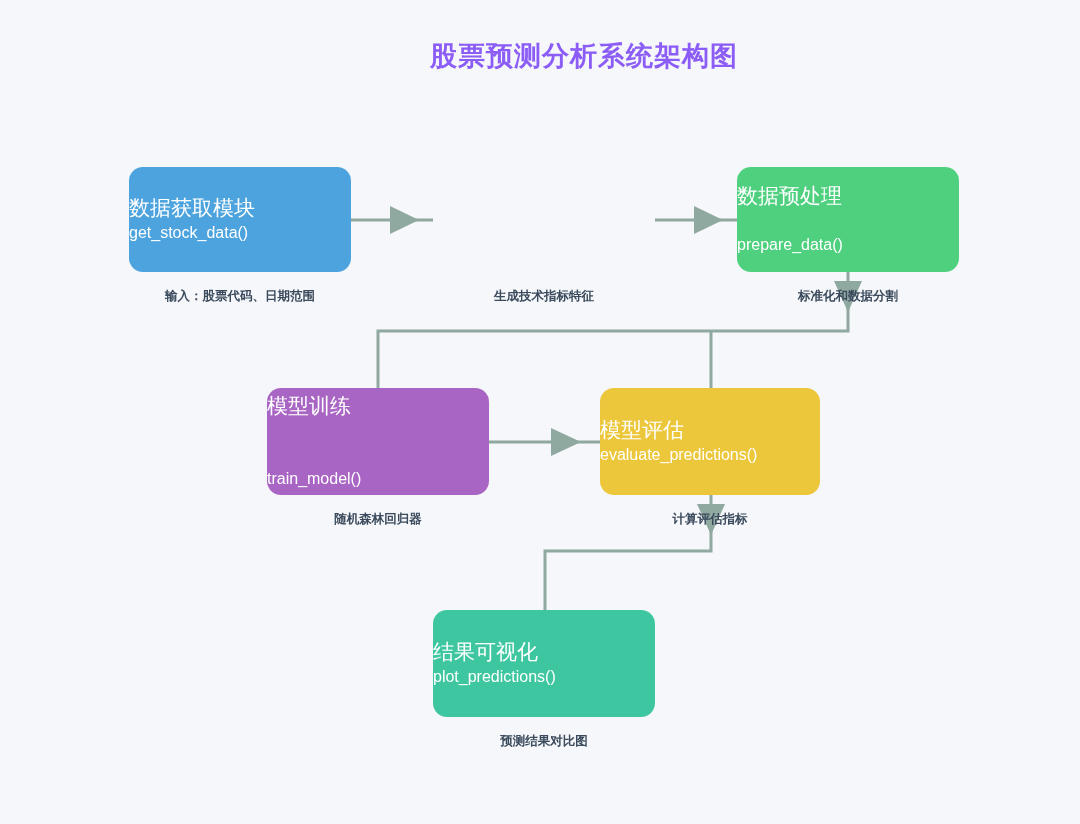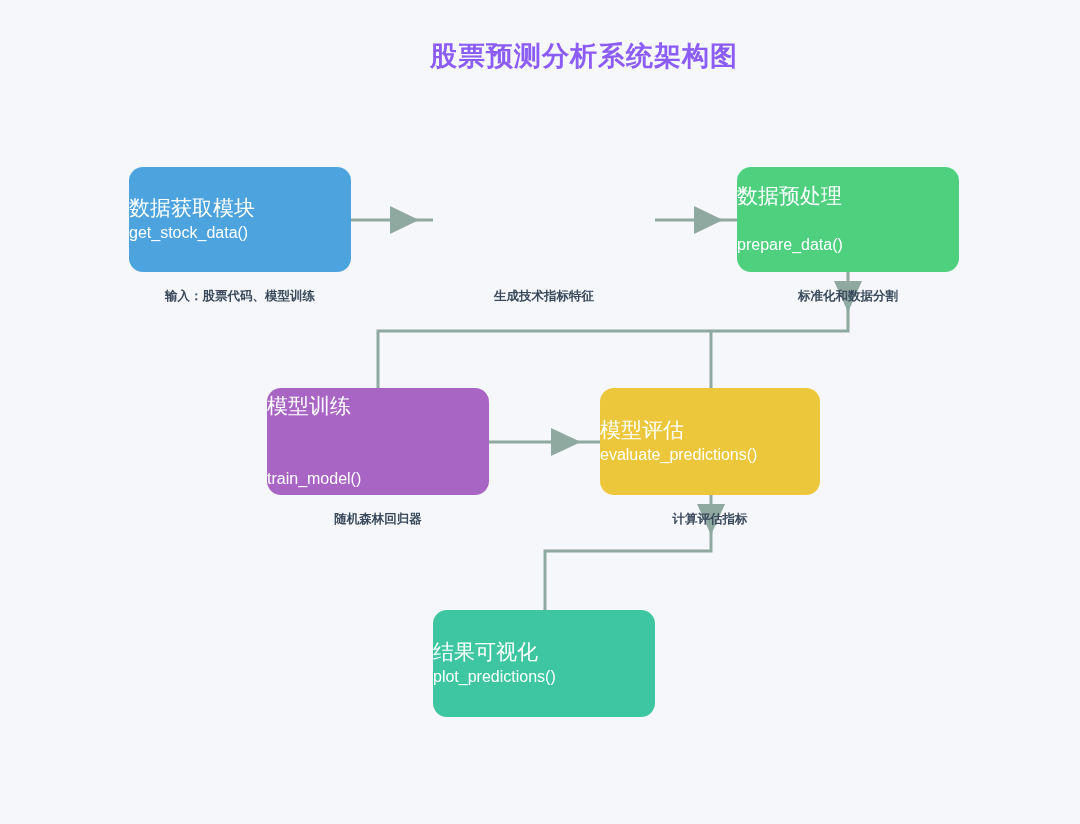--- a/index.html
+++ b/index.html
@@ -125,21 +125,21 @@
     <g>
       <path d="M 711 495 L 711 551 L 545 551 L 545 610" stroke="#8fa8a0" stroke-width="3" fill="none"></path>
       <path d="M 697 504 L 725 504 L 711 535 z" fill="#8fa8a0"></path>
     </g>
   </svg>
 
   <div class="node" id="node-acquire" style="background: rgb(76, 163, 221);">
     <div class="node-title">数据获取模块</div>
     <div class="node-code">get_stock_data()</div>
   </div>
-  <div class="caption" id="cap-acquire">输入：股票代码、模型训练</div>
+  <div class="caption" id="cap-acquire">输入：股票代码、日期范围</div>
 
   <div class="caption" id="cap-feature">生成技术指标特征</div>
 
   <div class="node" id="node-prepare" style="background: rgb(78, 208, 127); gap: 24px;">
     <div class="node-title">数据预处理</div>
     <div class="node-code">prepare_data()</div>
   </div>
   <div class="caption" id="cap-prepare">标准化和数据分割</div>
 
   <div class="node" id="node-train" style="background: rgb(169, 101, 195);">
@@ -151,14 +151,15 @@
   <div class="node" id="node-evaluate" style="background: rgb(237, 199, 59);">
     <div class="node-title">模型评估</div>
     <div class="node-code">evaluate_predictions()</div>
   </div>
   <div class="caption" id="cap-evaluate">计算评估指标</div>
 
   <div class="node" id="node-plot" style="background: rgb(62, 198, 160);">
     <div class="node-title">结果可视化</div>
     <div class="node-code">plot_predictions()</div>
   </div>
+  <div class="caption" id="cap-plot">预测结果对比图</div>
 
 </div>
 
 </body></html>

